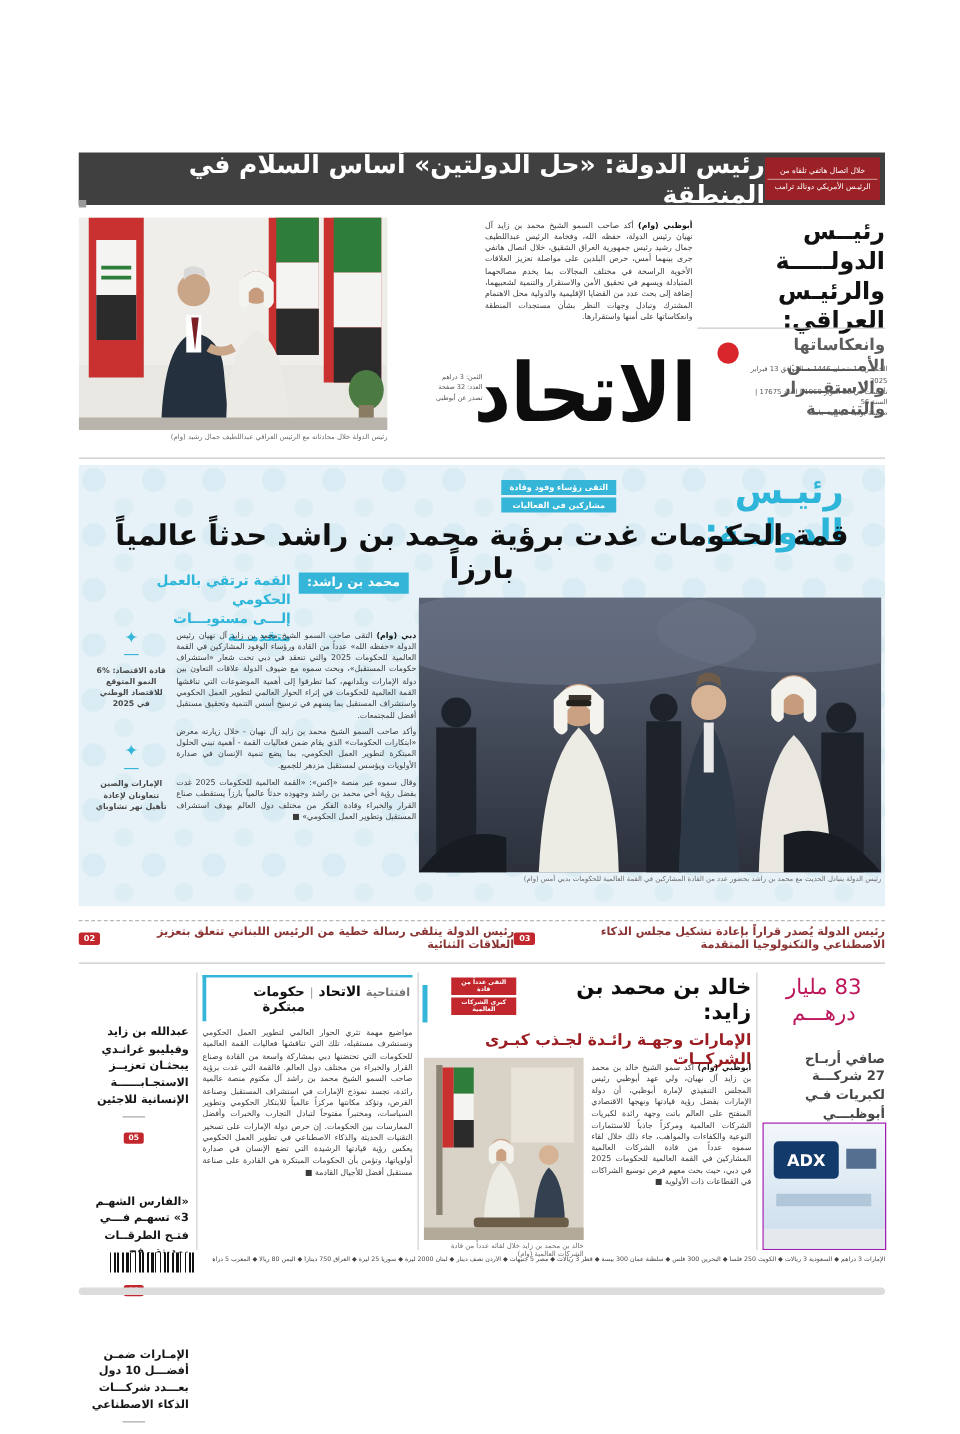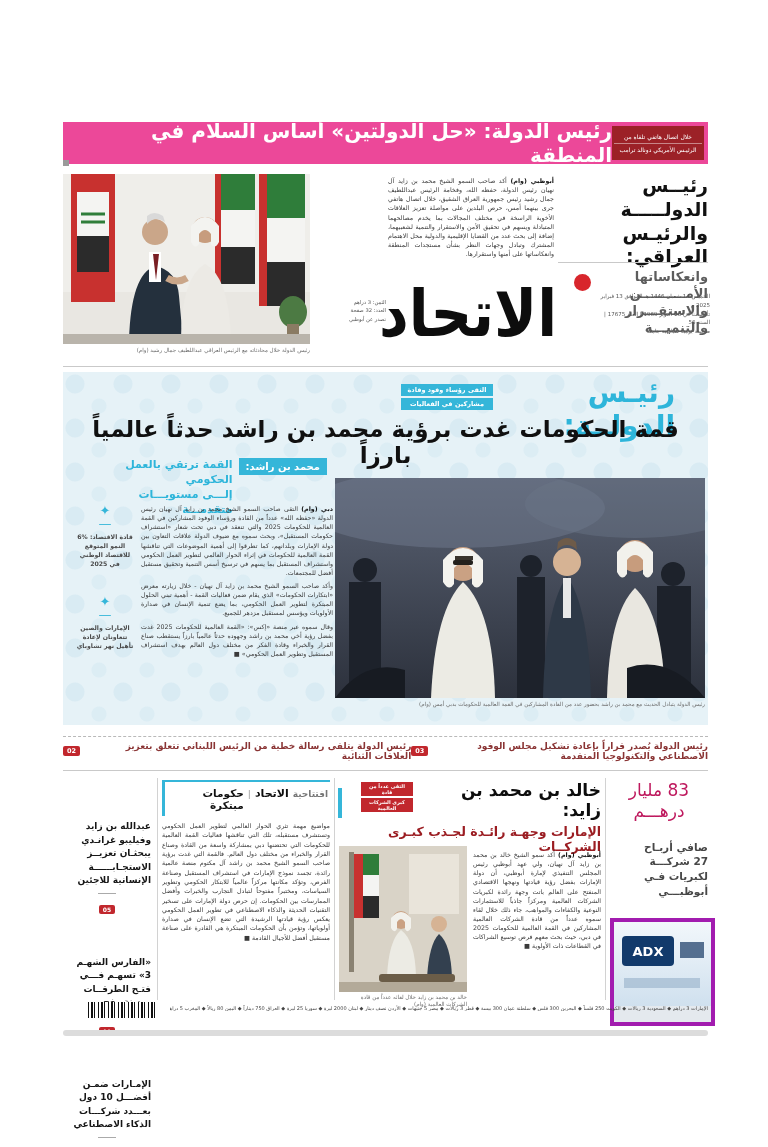--- a/index.html
+++ b/index.html
@@ -3,21 +3,21 @@
 <meta charset="utf-8">
 <style>
   html,body{margin:0;padding:0;background:#fff;}
   .page{position:relative;width:768px;height:1147px;background:#fff;overflow:hidden;
         font-family:"DejaVu Sans",sans-serif;direction:rtl;}
   .abs{position:absolute;}
   .just{text-align:justify;}
   .caption{font-size:5.5px;color:#6b6b6b;text-align:right;line-height:1.3;}
   .hair{background:#c9c9c9;}
   
-  .banner{left:63px;top:122px;width:645px;height:42px;background:#ec4899;color:#fff;
+  .banner{left:63px;top:122px;width:645px;height:42px;background:#404040;color:#fff;
           display:flex;flex-direction:row;align-items:stretch;}
   .banner-kicker{width:88px;margin:4px 4px 4px 0;background:#9c2127;display:flex;flex-direction:column;
           justify-content:center;text-align:center;font-size:6px;line-height:1.2;gap:2px;padding:2px;}
   .banner-kicker .k2{border-top:1px solid rgba(255,255,255,.45);padding-top:2px;}
   .banner-h{flex:1;display:flex;align-items:center;justify-content:center;
           font-size:20px;font-weight:bold;padding-left:14px;}
   .printmark{left:63px;top:160px;width:6px;height:6px;background:#9a9a9a;}
   
   .photo1{left:63px;top:174px;width:247px;height:170px;}
   .photo1-cap{left:63px;top:347px;width:247px;}
@@ -87,21 +87,21 @@
   .kh-h{font-size:17px;font-weight:bold;color:#0d0d0d;text-align:right;padding-left:100px;}
   .kh-s{font-size:12.5px;font-weight:bold;color:#9b1d22;text-align:right;margin-top:4px;}
   .kh-photo{position:absolute;left:0;top:66px;width:128px;height:146px;}
   .kh-cap{position:absolute;left:0;top:214px;width:128px;}
   .kh-body{position:absolute;right:0;top:70px;width:128px;height:150px;overflow:hidden;
            font-size:6.3px;line-height:1.45;color:#3a3a3a;}
   .kh-body .dl{font-weight:bold;color:#111;}
   .stat{left:610px;top:780px;width:98px;}
   .stat .big{font-size:17px;font-weight:400;color:#be185d;text-align:center;line-height:1.25;}
   .stat .sub{font-size:10.5px;font-weight:bold;color:#474747;text-align:right;line-height:1.4;margin-top:17px;}
-  .stat-photo{position:absolute;left:0;top:118px;width:97px;height:100px;border:4px solid #a21caf;margin-top:20px;}
+  .stat-photo{position:absolute;left:0;top:118px;width:97px;height:100px;border:1px solid #a21caf;}
   
   .barcode{left:88px;top:1002px;width:68px;height:16px;background:
      repeating-linear-gradient(90deg,#111 0 1px,#fff 1px 3px,#111 3px 5px,#fff 5px 6px,#111 6px 7px,#fff 7px 10px);}
   .prices{left:170px;top:1005px;width:538px;font-size:5px;color:#444;white-space:nowrap;
           overflow:hidden;text-align:right;}
   .graybar{left:63px;top:1030px;width:645px;height:6px;background:#dcdcdc;border-radius:3px;}
 </style>
 </head>
 <body>
 
@@ -260,21 +260,21 @@
     <div class="abs leadbody just">
       <p><span class="dl">دبي (وام)</span>
          <span>التقى صاحب السمو الشيخ محمد بن زايد آل نهيان رئيس الدولة «حفظه الله» عدداً من القادة ورؤساء الوفود المشاركين في القمة العالمية للحكومات 2025 والتي تنعقد في دبي تحت شعار «استشراف حكومات المستقبل»، وبحث سموه مع ضيوف الدولة علاقات التعاون بين دولة الإمارات وبلدانهم، كما تطرقوا إلى أهمية الموضوعات التي تناقشها القمة العالمية للحكومات في إثراء الحوار العالمي لتطوير العمل الحكومي واستشراف المستقبل بما يسهم في ترسيخ أسس التنمية وتحقيق مستقبل أفضل للمجتمعات.</span></p>
       <p>وأكد صاحب السمو الشيخ محمد بن زايد آل نهيان - خلال زيارته معرض «ابتكارات الحكومات» الذي يقام ضمن فعاليات القمة - أهمية تبني الحلول المبتكرة لتطوير العمل الحكومي، بما يضع تنمية الإنسان في صدارة الأولويات ويؤسس لمستقبل مزدهر للجميع.</p>
       <p>وقال سموه عبر منصة «إكس»: «القمة العالمية للحكومات 2025 غدت بفضل رؤية أخي محمد بن راشد وجهوده حدثاً عالمياً بارزاً يستقطب صناع القرار والخبراء وقادة الفكر من مختلف دول العالم بهدف استشراف المستقبل وتطوير العمل الحكومي» ■</p>
     </div>
   </div>
 
   <div class="abs strip">
     <div class="strip-item s1">
-      <span>رئيس الدولة يُصدر قراراً بإعادة تشكيل مجلس الوفود الاصطناعي والتكنولوجيا المتقدمة</span>
+      <span>رئيس الدولة يُصدر قراراً بإعادة تشكيل مجلس الذكاء الاصطناعي والتكنولوجيا المتقدمة</span>
       <span class="bg">03</span>
     </div>
     <div class="strip-item s2">
       <span>رئيس الدولة يتلقى رسالة خطية من الرئيس اللبناني تتعلق بتعزيز العلاقات الثنائية</span>
       <span class="bg">02</span>
     </div>
   </div>
   <div class="abs botrule hair"></div>
 
   <div class="abs vdiv" style="left:157px;"></div>

